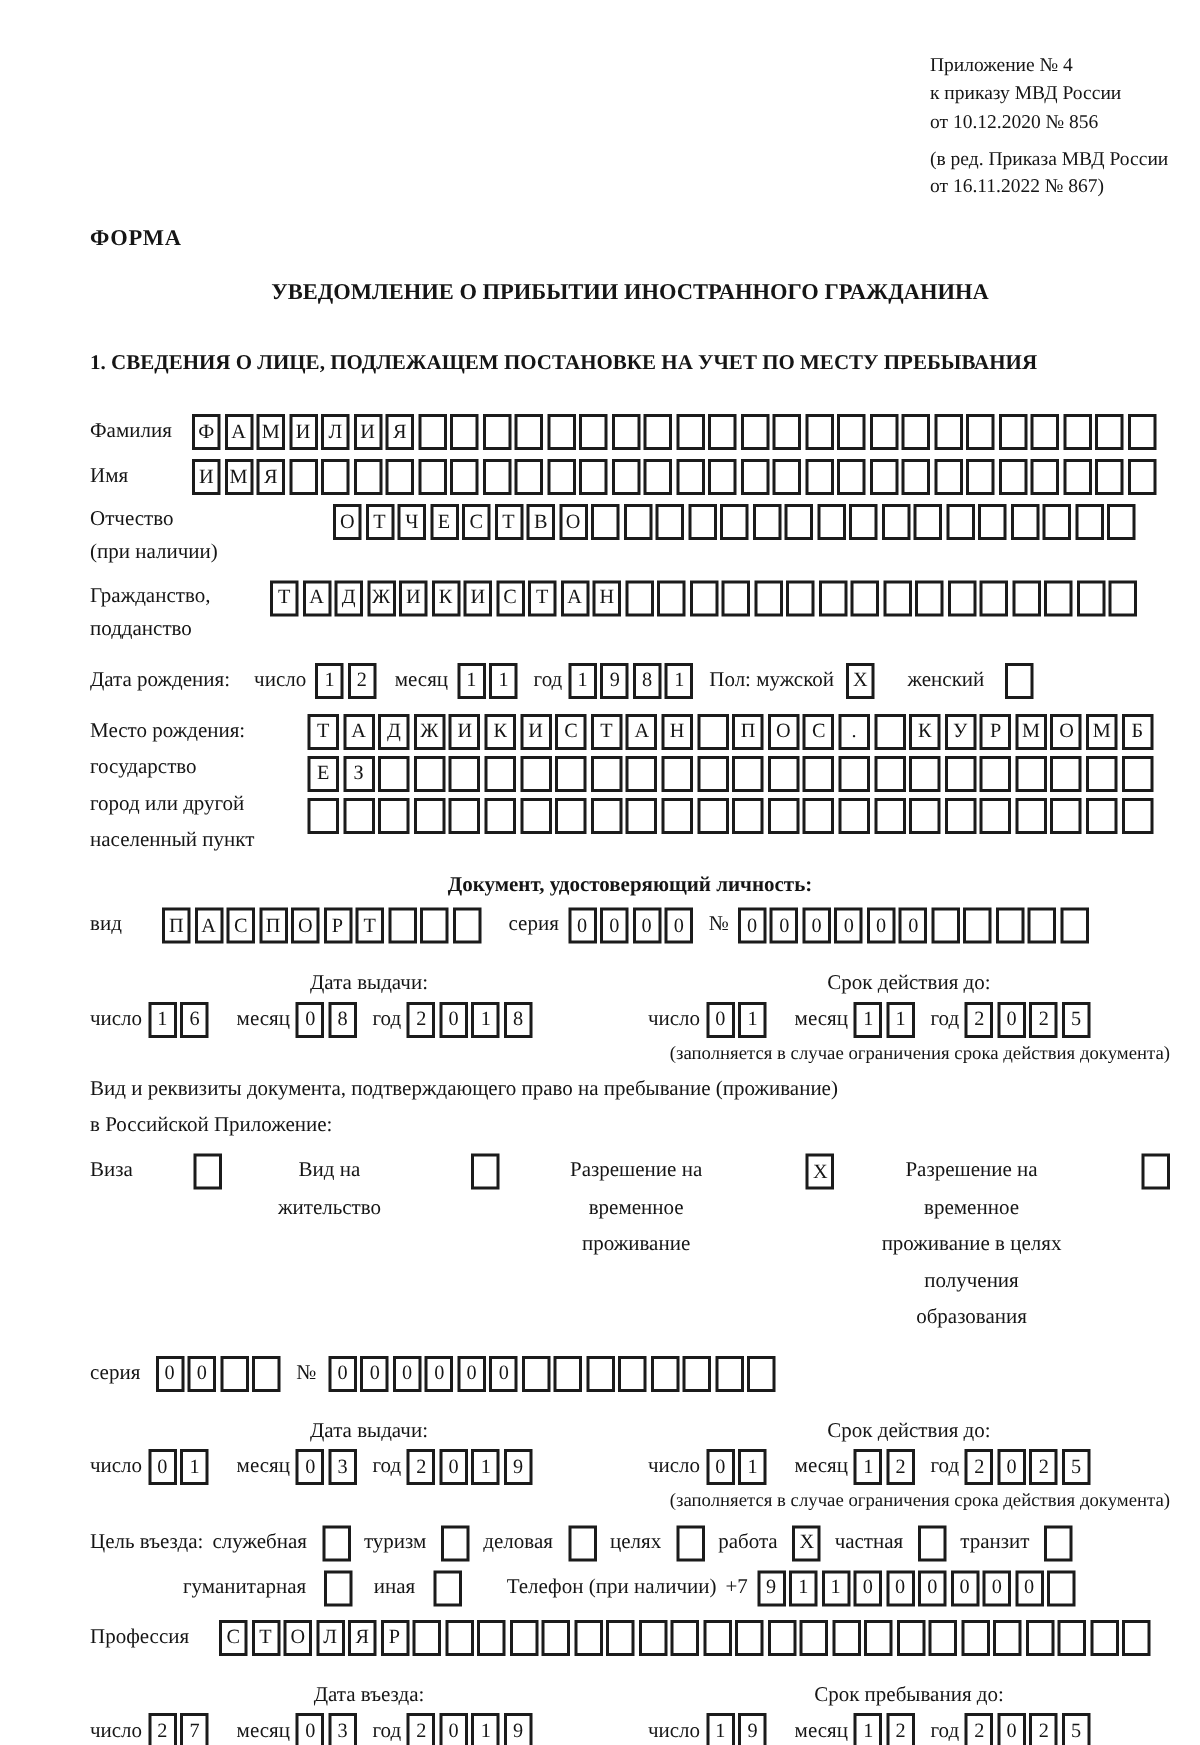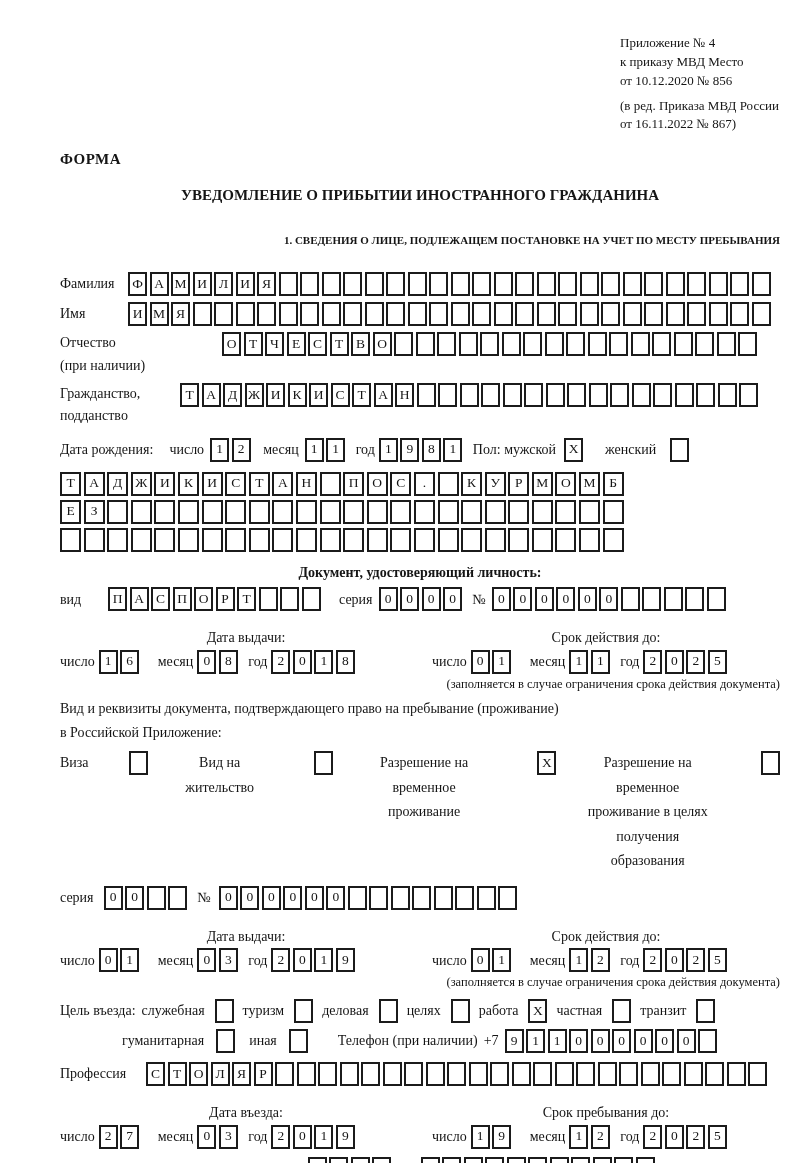--- a/index.html
+++ b/index.html
@@ -12,21 +12,21 @@
     font-size:14px;line-height:1.25;overflow:hidden;
   }
   
   .appendix{margin-left:560px;font-size:13px;line-height:1.45;}
   .appendix .ed{margin-top:6px;}
   .appendix .ed2{margin-top:0;}
   .forma{font-weight:bold;font-size:15px;margin-top:16px;padding-right:8px;letter-spacing:.5px;}
   
   .title{margin-top:14px;text-align:center;font-weight:bold;font-size:15px;line-height:1.7;}
   .blank-line{display:inline-block;width:54px;border-bottom:2px solid #222;margin-left:8px;vertical-align:baseline;}
-  .sec-head{margin-top:26px;font-weight:bold;font-size:11px;text-align:right;}
+  .sec-head{margin-top:26px;font-weight:bold;font-size:14px;}
   
   .row{display:flex;align-items:center;margin-top:6px;}
   .row.top{align-items:flex-start;}
   .lbl{flex:0 0 auto;}
   .boxes{display:flex;flex:0 0 auto;}
   .box{
     box-sizing:border-box;flex:0 0 auto;
     width:19px;height:24px;border:2px solid #1b1b1b;margin-right:2.5px;
     display:inline-flex;align-items:center;justify-content:center;
     font-size:13.5px;background:#fff;
@@ -60,21 +60,21 @@
   .purpose2 .cb{margin-left:6px;margin-right:14px;}
   .phone-lbl{margin-left:16px;margin-right:18px;}
 </style>
 </head>
 <body>
 
 <div class="page">
 
   <div class="appendix">
     <div>Приложение № 4</div>
-    <div>к приказу МВД Место</div>
+    <div>к приказу МВД России</div>
     <div>от 10.12.2020 № 856</div>
     <div class="ed">(в ред. Приказа МВД России</div>
     <div class="ed2">от 16.11.2022 № 867)</div>
   </div>
   <div class="forma">ФОРМА</div>
 
   <div class="title">
     <div>УВЕДОМЛЕНИЕ О ПРИБЫТИИ ИНОСТРАННОГО ГРАЖДАНИНА</div>
   </div>
 
@@ -245,20 +245,26 @@
     <span class="cb">
         <span class="box">X</span>
       </span>
     <span class="lbl" style="margin-left:22px">женский</span>
     <span class="cb" style="margin-left:14px">
         <span class="box"></span>
       </span>
   </div>
 
   <div class="row top stack" style="margin-top:10px">
+    <span class="lblcol" style="width:145px;line-height:1.75">
+      <div>Место рождения:</div>
+      <div>государство</div>
+      <div>город или другой</div>
+      <div>населенный пункт</div>
+    </span>
     <span>
       <div class="boxes w2">
           <span class="box">Т</span>
           <span class="box">А</span>
           <span class="box">Д</span>
           <span class="box">Ж</span>
           <span class="box">И</span>
           <span class="box">К</span>
           <span class="box">И</span>
           <span class="box">С</span>

